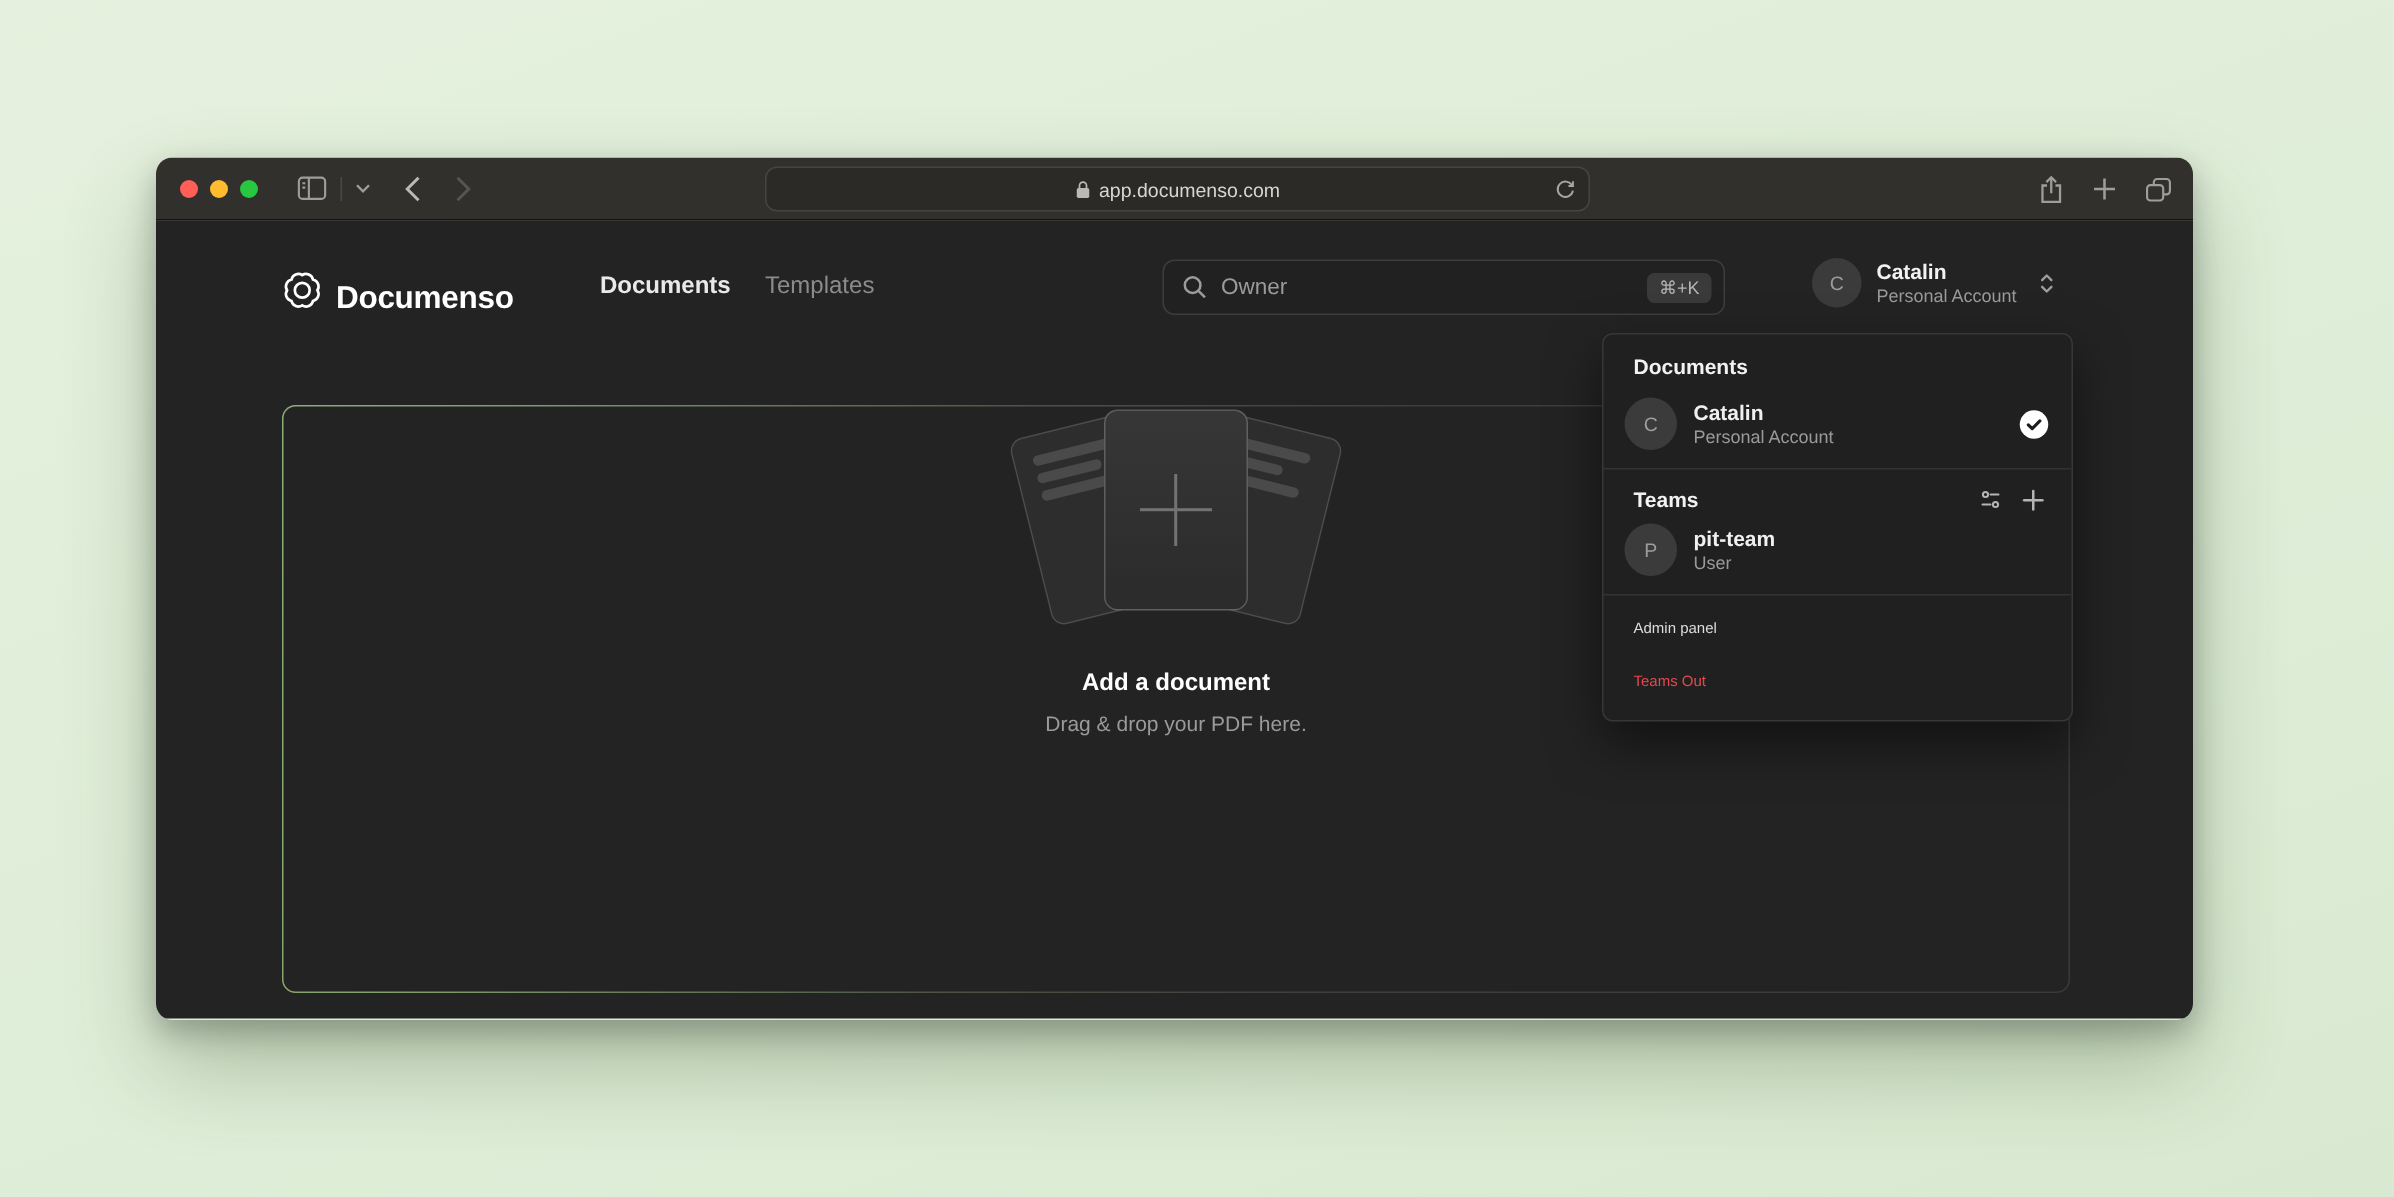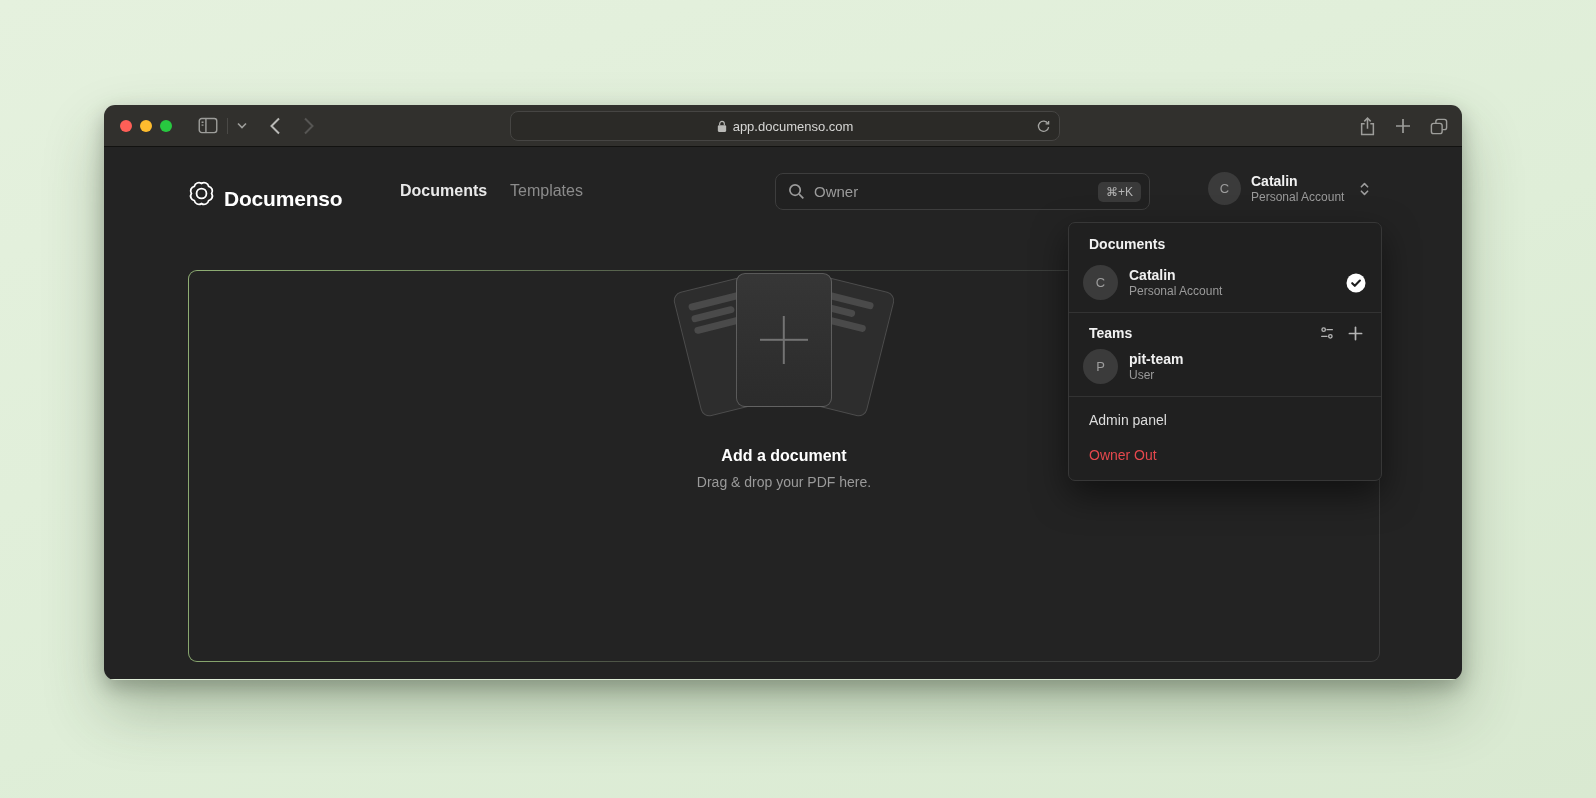--- a/index.html
+++ b/index.html
@@ -94,21 +94,21 @@
   .dd-label { color: #f2f2f2; font-size: 14px; font-weight: 700; padding: 13px 20px 9px; }
   .dd-row { display: flex; align-items: center; gap: 11px; padding: 4px 15px 7px 14px; cursor: pointer; }
   .dd-name { color: #f0f0f0; font-size: 14px; font-weight: 700; line-height: 17px; }
   .dd-sub { color: #9a9a9a; font-size: 12px; line-height: 15px; }
   .dd-check { margin-left: auto; display: inline-flex; }
   .dd-divider { height: 1px; background: #333333; margin: 5px 0; }
   .dd-teams-head { display: flex; align-items: center; padding: 7px 18px 4px 20px; }
   .dd-teams-head .dd-label { padding: 0; }
   .dd-head-icons { margin-left: auto; display: flex; align-items: center; gap: 13px; color: #b5b5b5; }
   .dd-head-icons span { display: inline-flex; cursor: pointer; }
-  .dd-item { height: 35px; display: flex; align-items: center; padding: 0 20px; color: #dcdcdc; font-size: 14px; cursor: pointer; }
+  .dd-item { height: 35px; display: flex; align-items: center; padding: 0 20px; color: #dcdcdc; font-size: 10px; cursor: pointer; }
   .dd-item.danger { color: #e5484d; }
 
   
   .dropzone {
     position: absolute; left: 84px; top: 123px; width: 1192px; height: 392px;
     border-radius: 9px; padding: 1px;
     background: linear-gradient(100deg, #8fae74 0%, #7d9a66 14%, #4c5346 40%, #3c3f3c 60%, #3a3a3a 100%);
   }
   .dropzone-inner {
     width: 100%; height: 100%; border-radius: 8px; background: #232323;
@@ -299,21 +299,21 @@
         <span class="avatar sz35">P</span>
         <span>
           <div class="dd-name">pit-team</div>
           <div class="dd-sub">User</div>
         </span>
       </div>
 
       <div class="dd-divider"></div>
 
       <div class="dd-item">Admin panel</div>
-      <div class="dd-item danger">Owner Out</div>
+      <div class="dd-item danger">Teams Out</div>
     </div>
 
     <div class="dropzone">
       <div class="dropzone-inner">
         <div class="cards">
           <div class="card left">
             <div class="card-lines">
                 <i></i>
                 <i></i>
                 <i></i>

